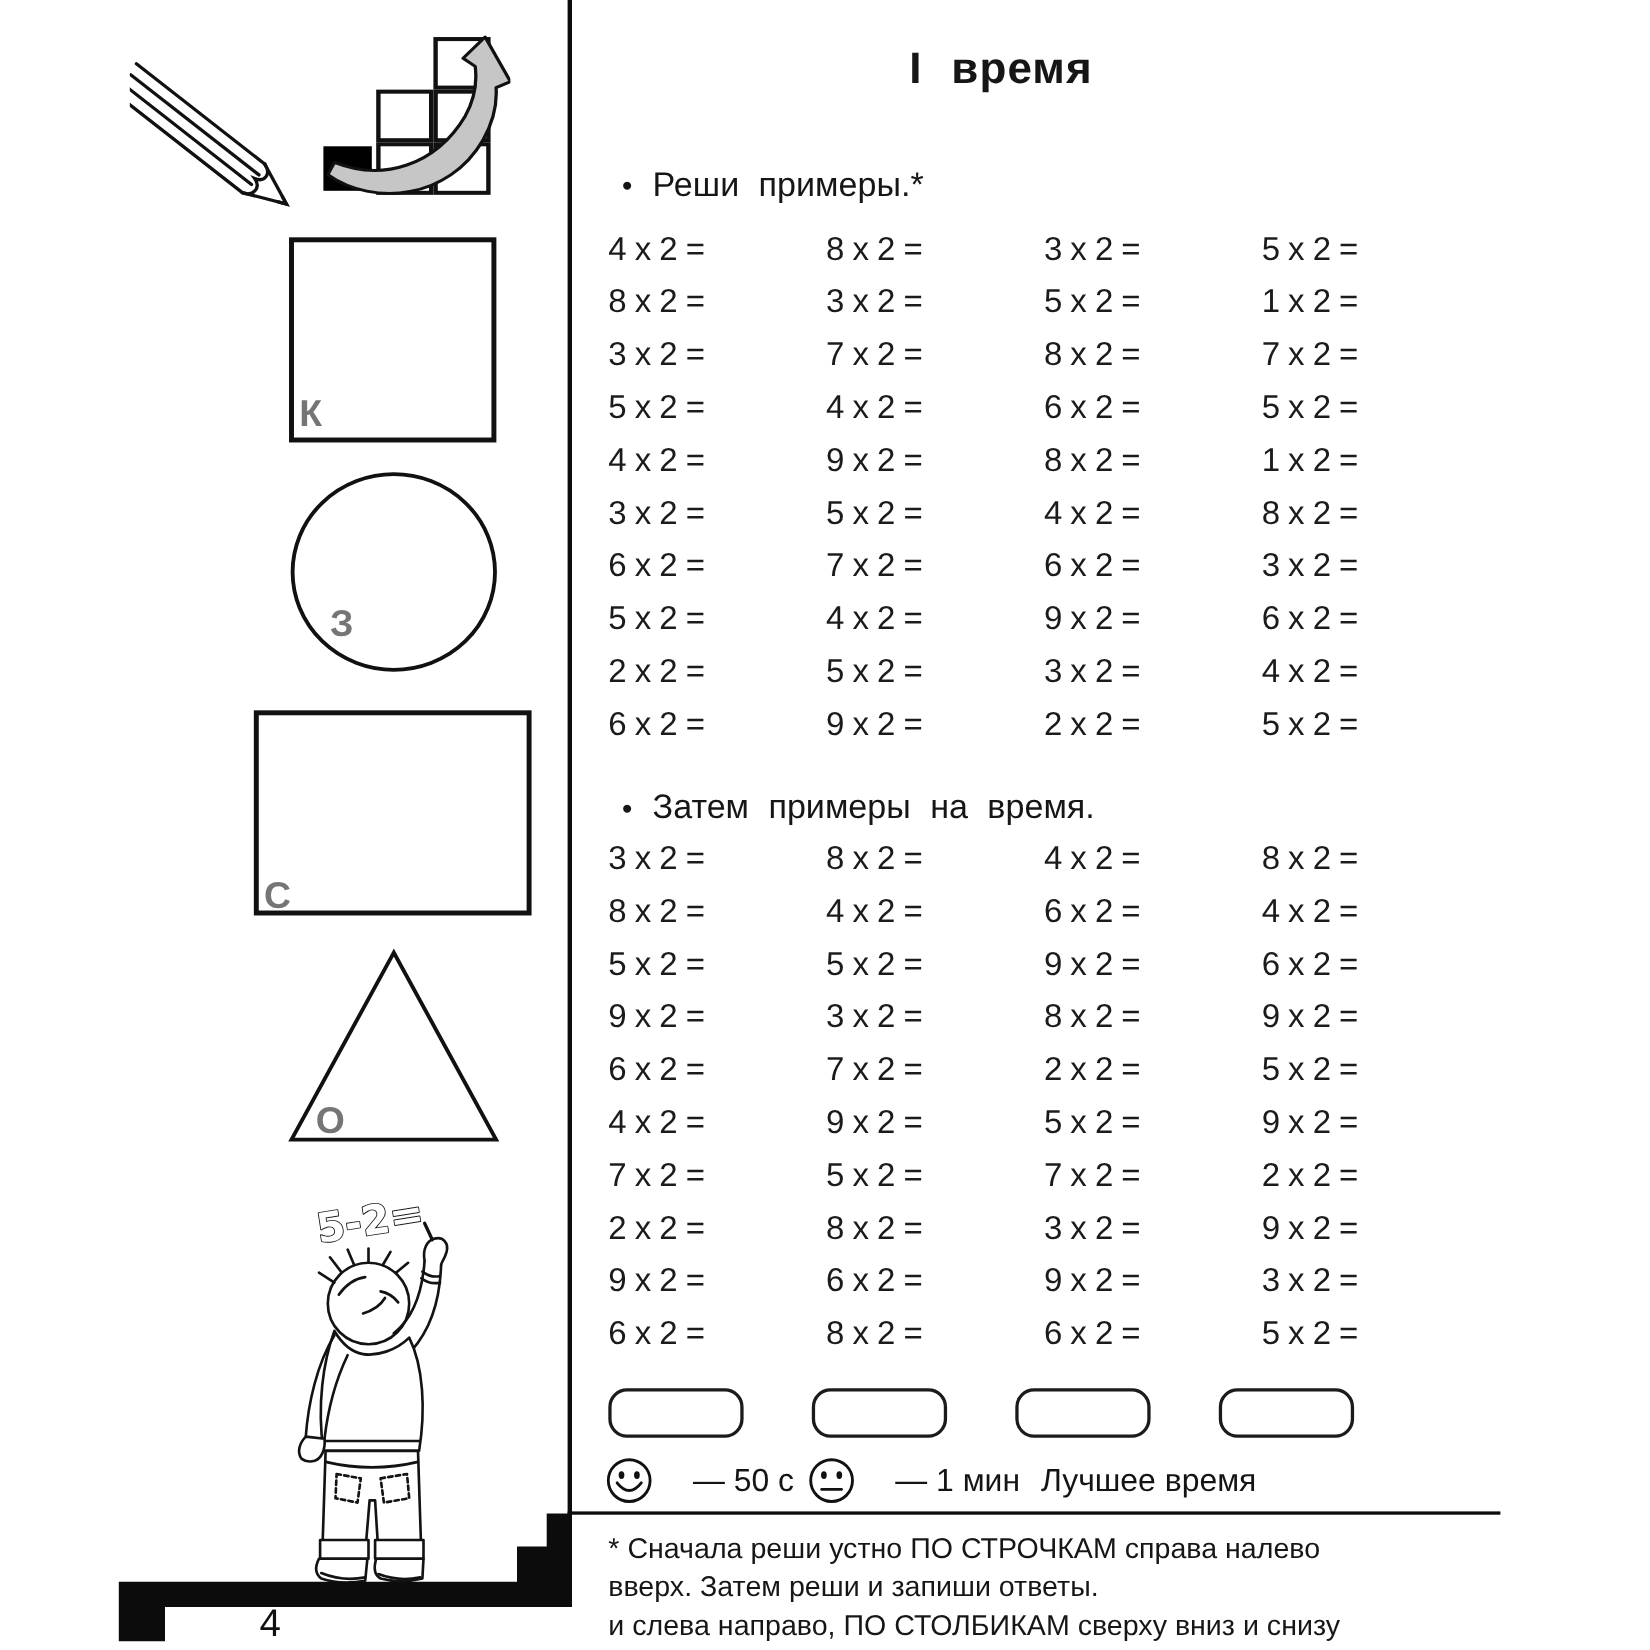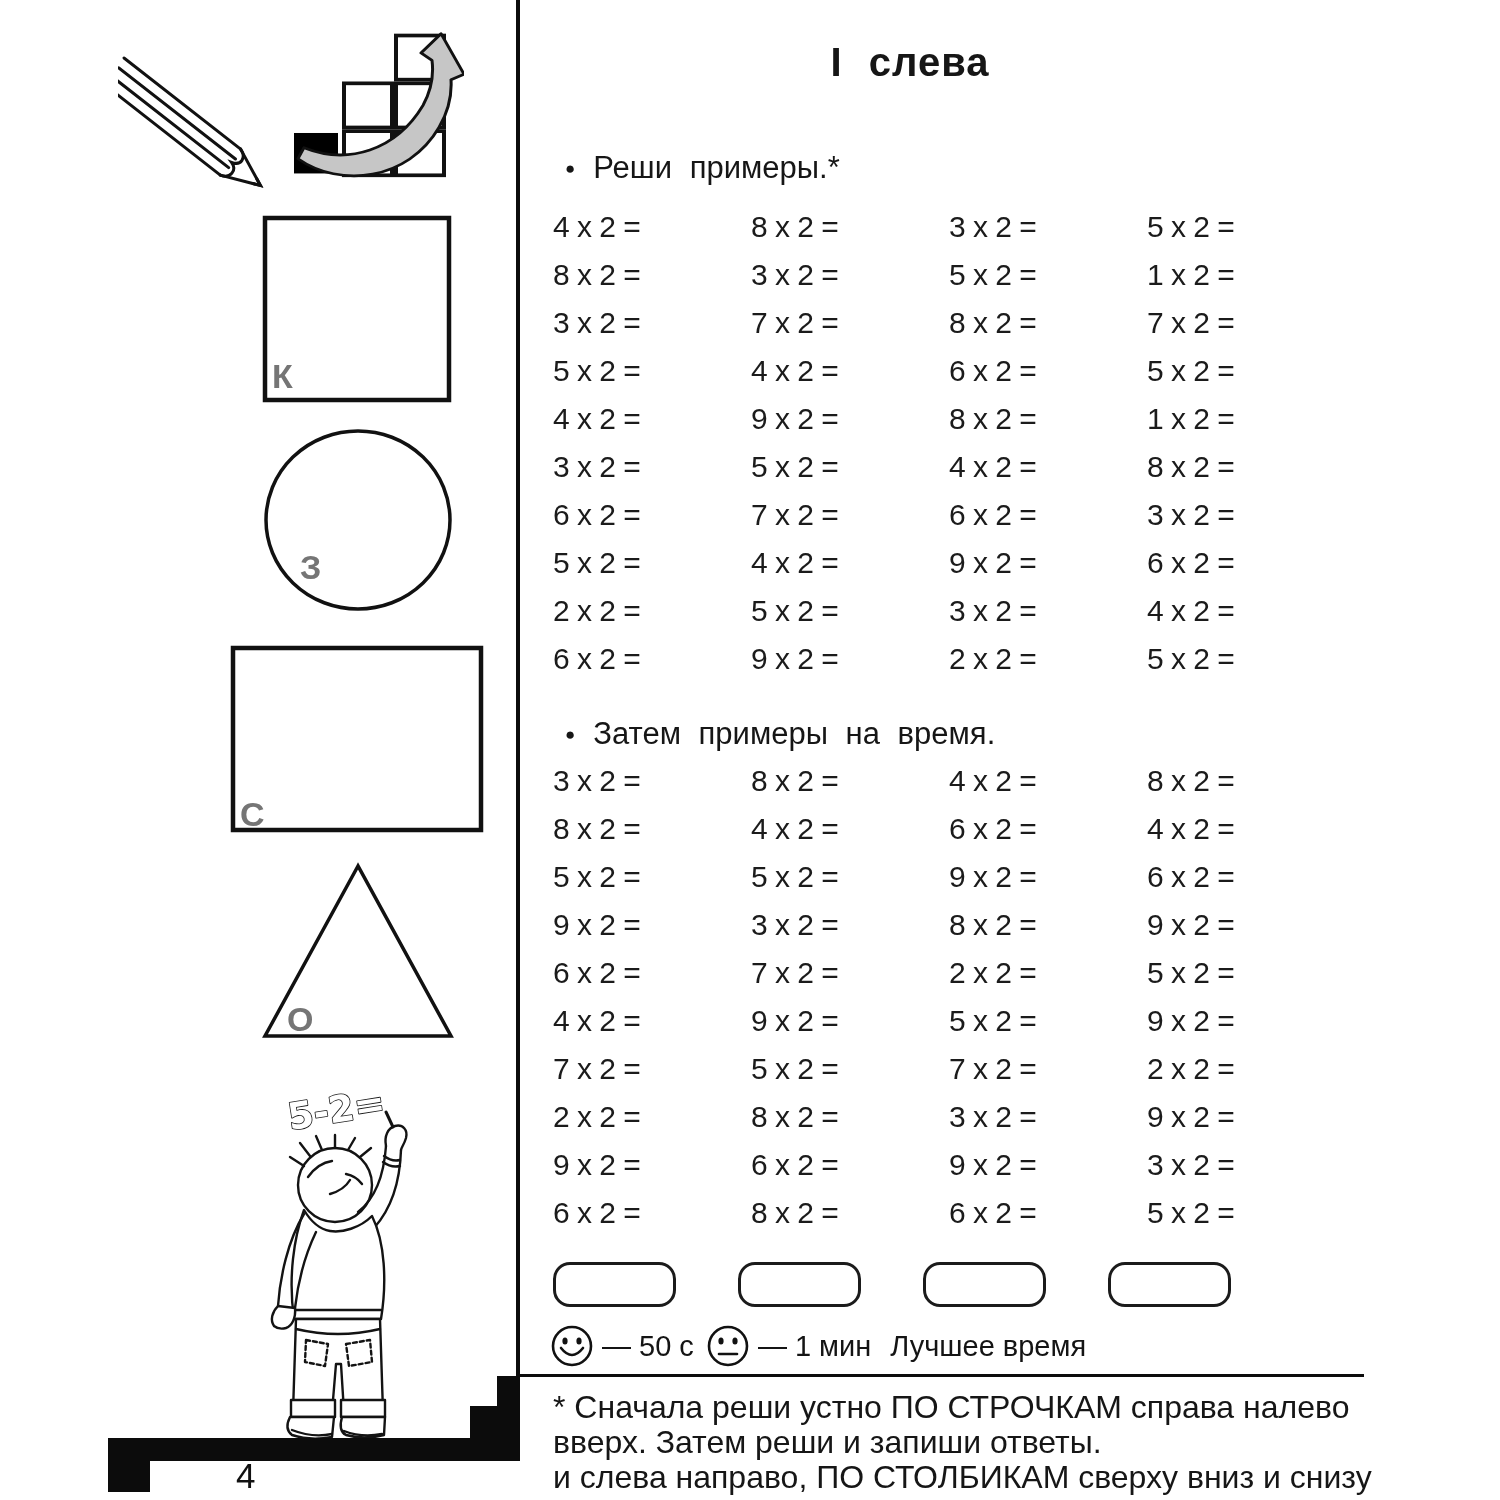--- a/index.html
+++ b/index.html
@@ -31,26 +31,26 @@
   .grid-cell{width:186px;font-size:30px;word-spacing:-1px;white-space:nowrap;color:#1b1b1b;}
 
   
   .boxes{position:absolute;left:553px;top:1262px;display:flex;gap:62px;}
   .answer-box{width:123px;height:45px;border:3px solid #1b1b1b;border-radius:17px;background:#fff;box-sizing:border-box;}
 
   
   .legend{position:absolute;left:551px;top:1324px;display:flex;align-items:center;
           font-size:29px;white-space:nowrap;color:#141414;}
   .legend-items{display:flex;align-items:center;}
-  .legend-item{display:flex;align-items:center;margin-right:13px;}
+  .legend-item{display:flex;align-items:center;margin-right:13px;gap:28px;}
   .legend-item svg{margin-right:9px;}
   .best-label{margin-left:6px;}
 
   
-  .footnote{position:absolute;left:553px;top:1390px;width:700px;font-size:32px;line-height:35px;}
+  .footnote{position:absolute;left:553px;top:1390px;width:700px;font-size:26px;line-height:35px;}
   .fn-line{white-space:nowrap;}
 
   
   .shape-letter{position:absolute;font-weight:bold;font-size:34px;color:#757575;}
   #letter-k{left:272px;top:357px;}
   #letter-z{left:300px;top:548px;}
   #letter-s{left:240px;top:795px;}
   #letter-o{left:287px;top:1000px;}
 
   .page-num{position:absolute;left:236px;top:1456px;font-size:35px;color:#111;}
@@ -150,21 +150,21 @@
 
   <svg class="abs" style="left:100px;top:1370px;" width="430" height="130" viewBox="0 0 430 130">
     <polygon points="8,68 370,68 370,36 397,36 397,6 420,6 420,91 50,91 50,122 8,122" fill="#0c0c0c"></polygon>
   </svg>
 
   <div class="page-num">4</div>
 
   <div class="v-divider"></div>
   <div class="h-rule"></div>
 
-  <div class="stage-title">I слева</div>
+  <div class="stage-title">I время</div>
 
   <div class="sec" id="sec1">
     <span class="bullet">●</span>
     <span>Реши примеры.*</span>
   </div>
 
   <div class="grid" id="grid1">
       <div class="grid-row">
         <div class="grid-cell">4 x 2 =</div>
         <div class="grid-cell">8 x 2 =</div>

